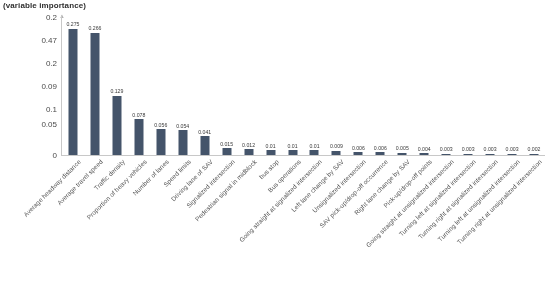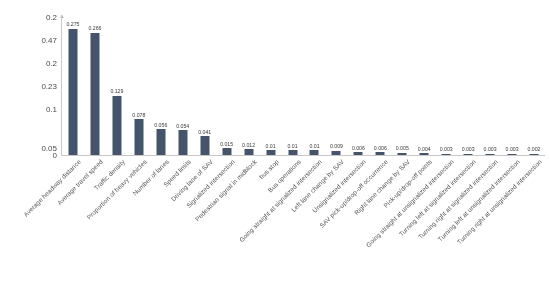--- a/index.html
+++ b/index.html
@@ -131,26 +131,27 @@
     transform-origin: left top;
     transform: rotate(-45deg) translate(-100%, 0);
     letter-spacing: 0.05px;
   }
 </style>
 </head>
 <body>
 
 <div id="chart-root">
 
+  <div id="chart-title">(variable importance)</div>
 
   <div id="y-ticks">
       <div class="y-tick" style="top: 155px;">0</div>
-      <div class="y-tick" style="top: 148px;">0.05</div>
+      <div class="y-tick" style="top: 124px;">0.05</div>
       <div class="y-tick" style="top: 109px;">0.1</div>
-      <div class="y-tick" style="top: 86px;">0.23</div>
+      <div class="y-tick" style="top: 86px;">0.09</div>
       <div class="y-tick" style="top: 63px; text-align: right;">0.2</div>
       <div class="y-tick" style="top: 40px;">0.47</div>
       <div class="y-tick" style="top: 17px;">0.2</div>
     </div>
 
   <div id="y-axis-cap">▲</div>
   <div id="y-axis-line"></div>
   <div id="x-axis-line"></div>
 
   <div id="plot-area">

